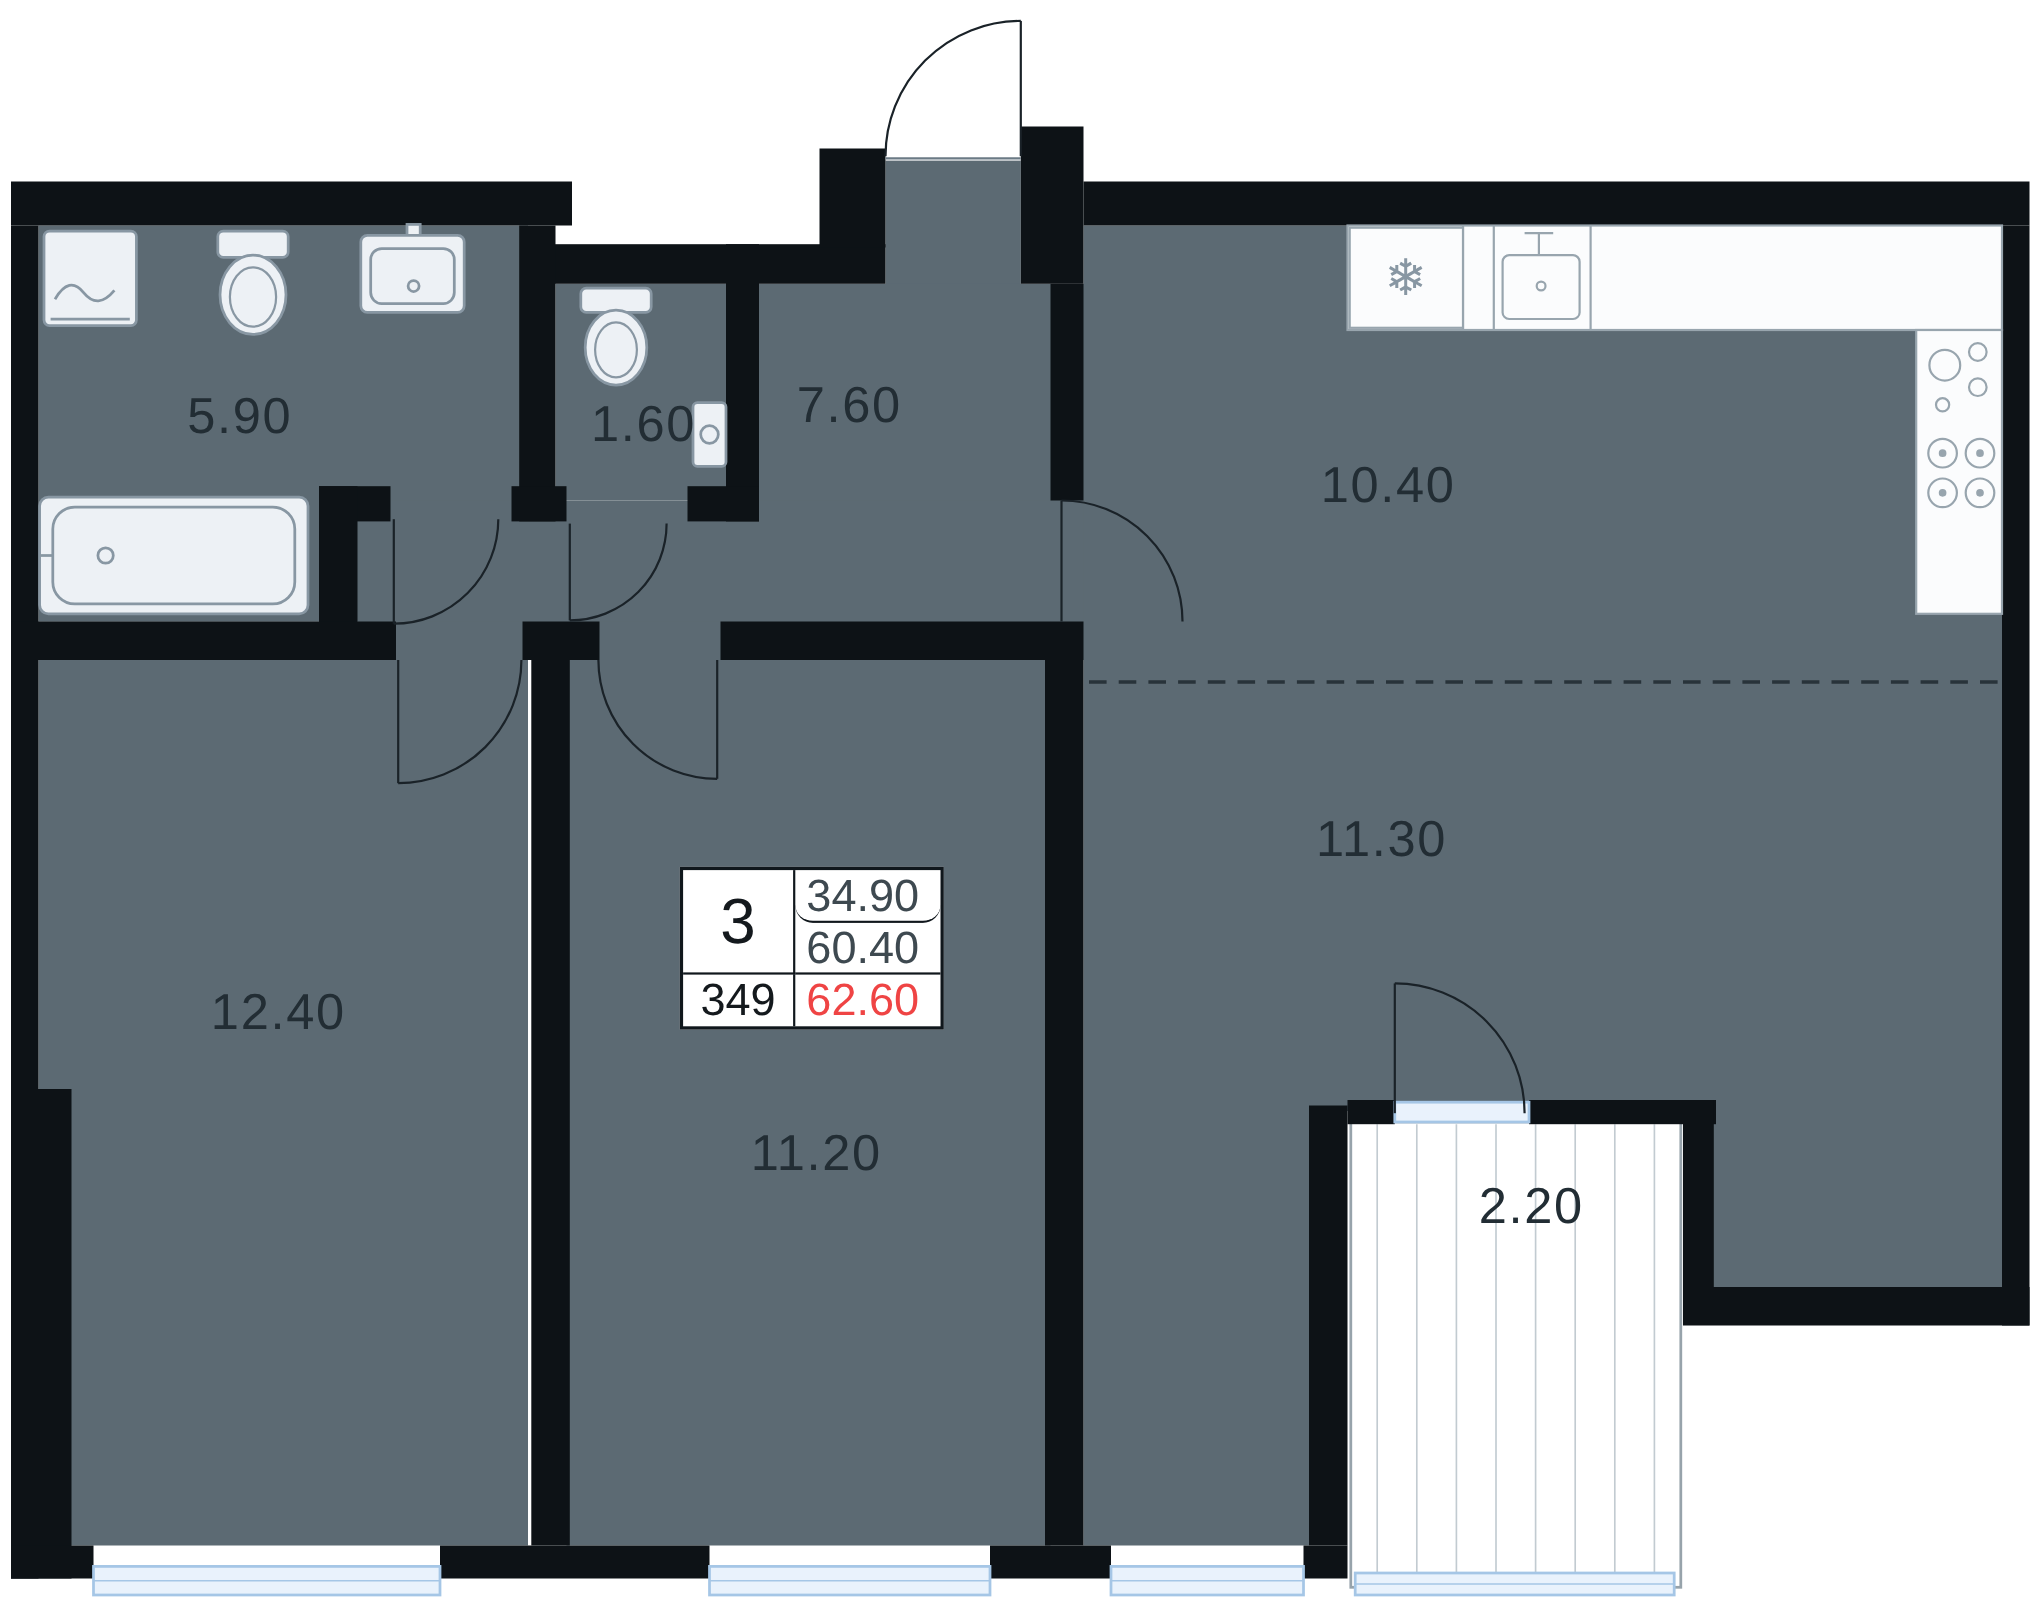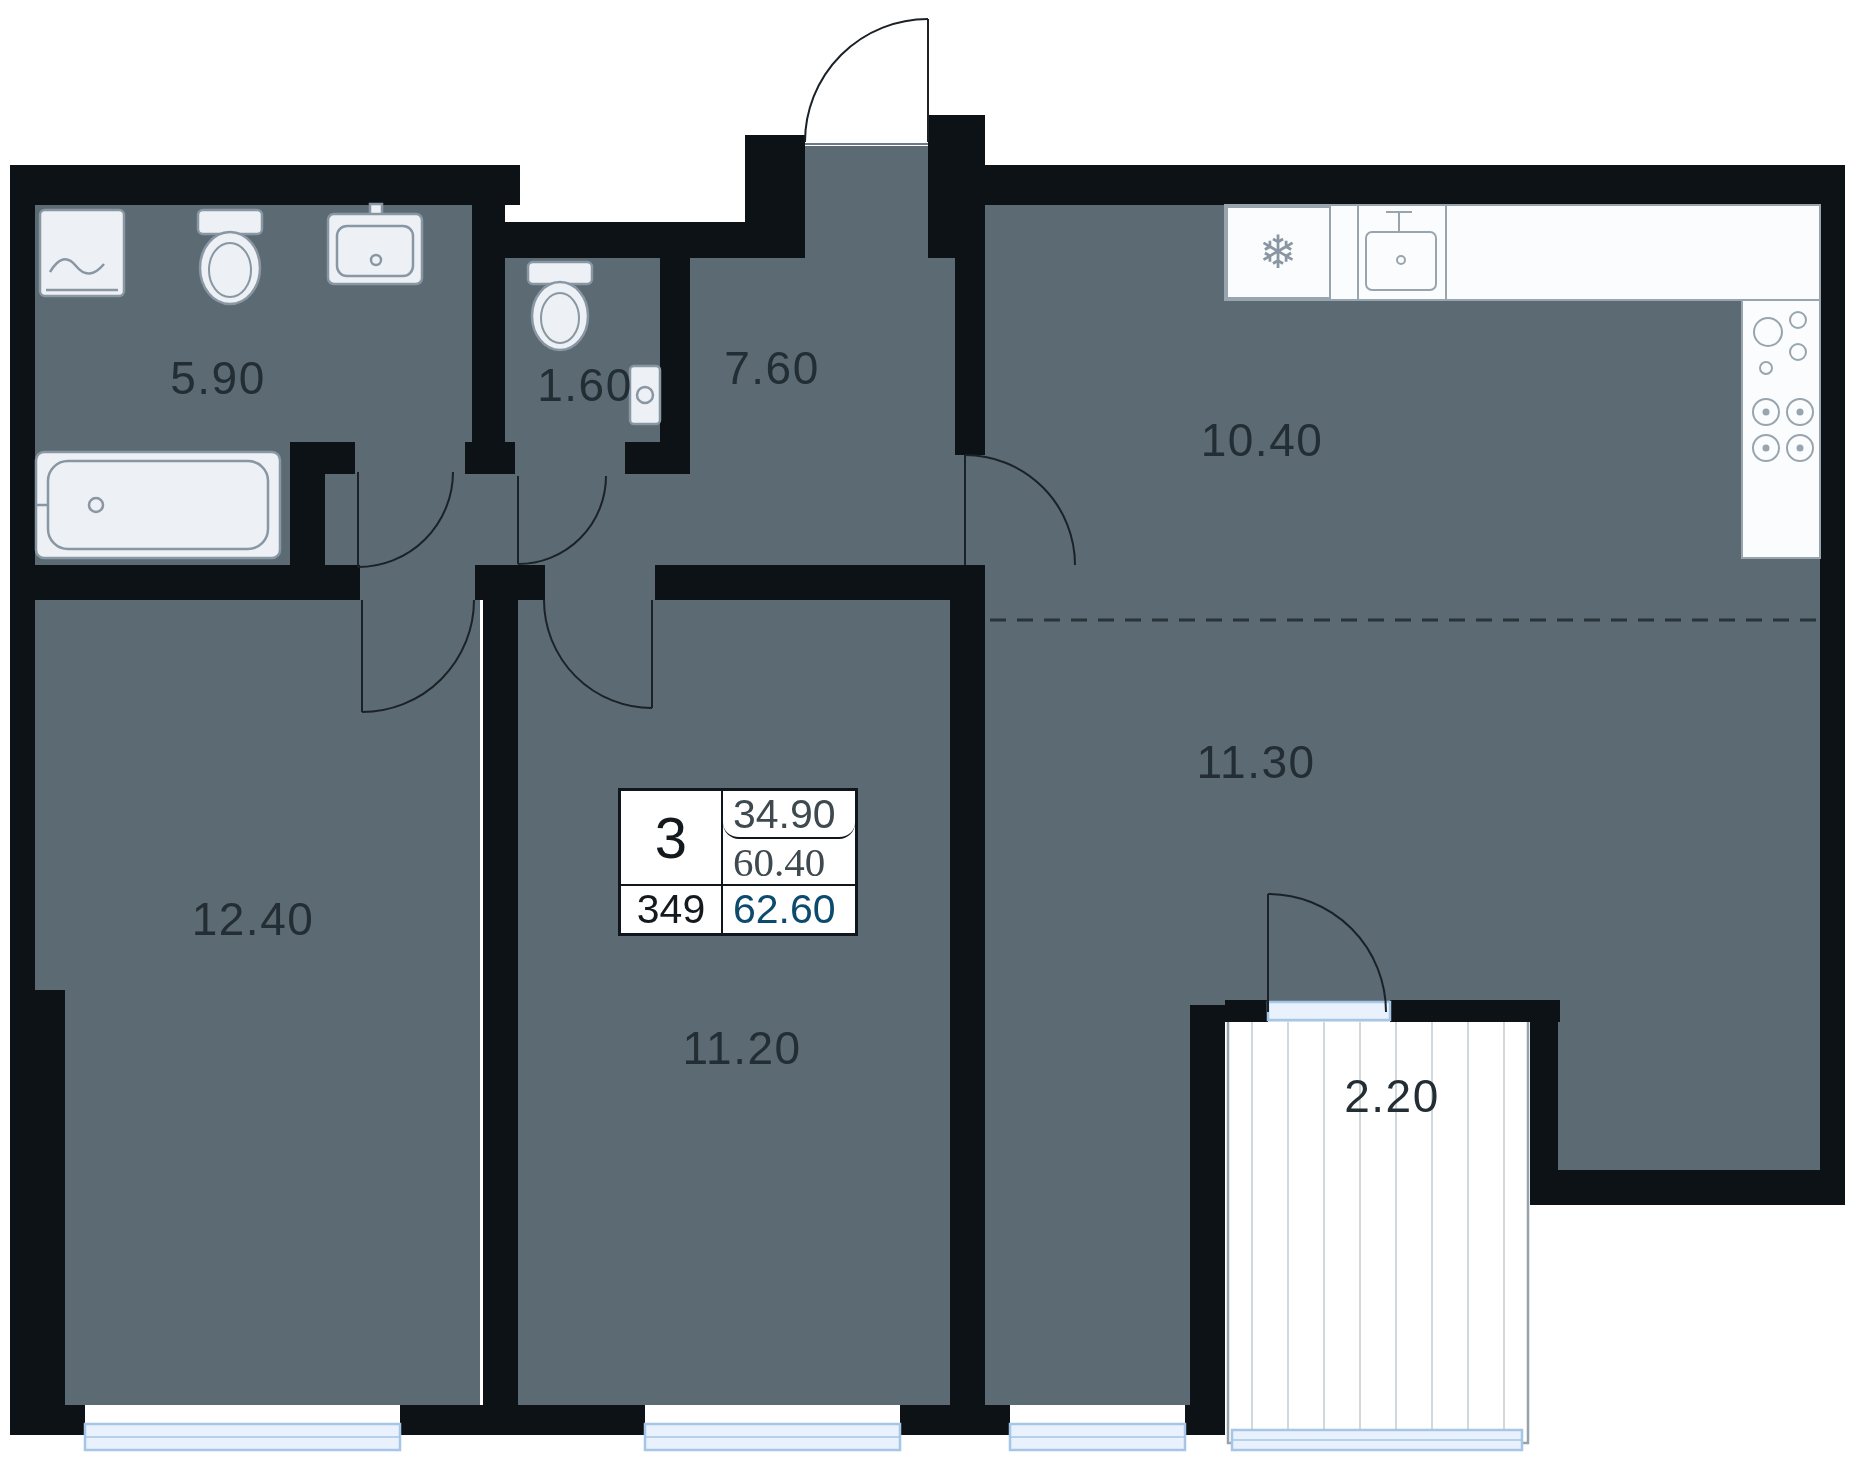--- a/index.html
+++ b/index.html
@@ -34,23 +34,23 @@
   }
   .info-box .cell{display:flex;align-items:center;box-sizing:border-box;}
   .cell-rooms{
     grid-column:1;grid-row:1 / span 2;
     justify-content:center;
     font-size:58px;font-weight:500;
     border-right:2px solid #10171c;
     border-bottom:2px solid #10171c;
   }
   .cell-a1{grid-column:2;grid-row:1;padding-left:10px;font-size:41px;color:#3e4950;border-bottom:2px solid #10171c;border-radius:16px;}
-  .cell-a2{grid-column:2;grid-row:2;padding-left:10px;font-size:41px;color:#3e4950;border-bottom:2px solid #10171c;font-family:Liberation Serif, serif;}
+  .cell-a2{grid-column:2;grid-row:2;padding-left:10px;font-size:41px;color:#3e4950;border-bottom:2px solid #10171c;}
   .cell-num{grid-column:1;grid-row:3;justify-content:center;font-size:41px;font-weight:400;border-right:2px solid #10171c;}
-  .cell-a3{grid-column:2;grid-row:3;padding-left:10px;font-size:41px;color:#0c4a6e;}
+  .cell-a3{grid-column:2;grid-row:3;padding-left:10px;font-size:41px;color:#ef4444;}
 </style>
 </head>
 <body>
 
 <div class="plan">
 
   <svg width="1857" height="1461" viewBox="0 0 1857 1461">
 
     <g fill="#5c6a73">
       <rect x="35" y="205" width="445" height="360"></rect>

